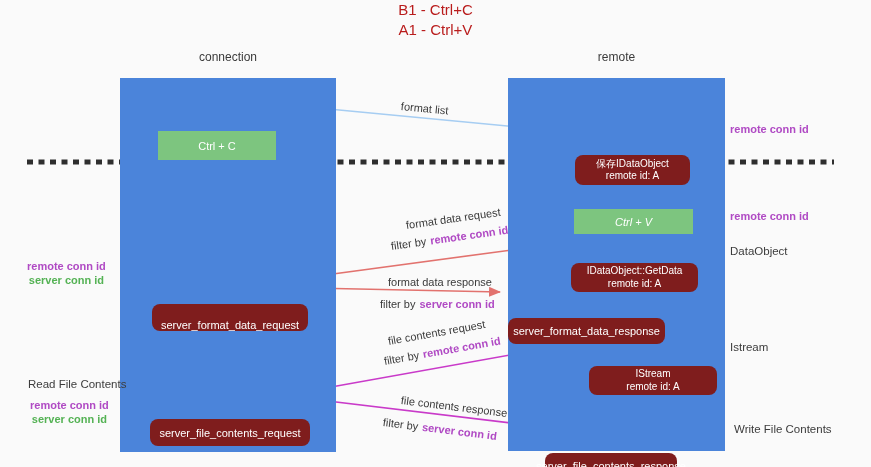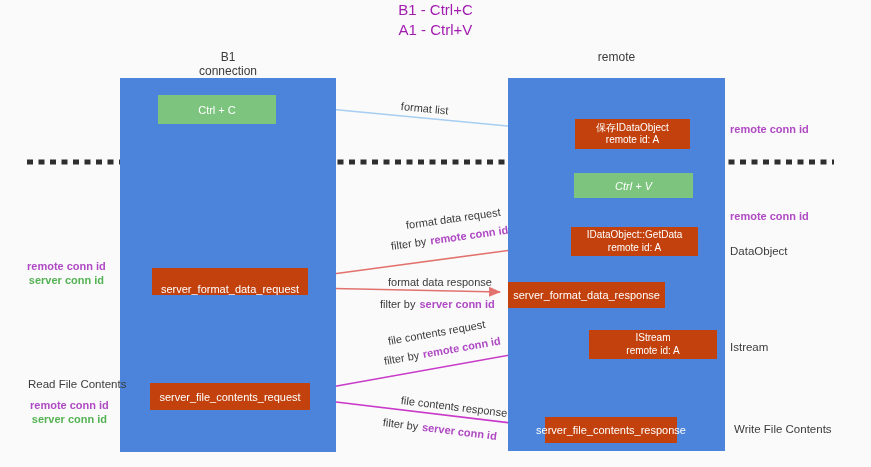--- a/index.html
+++ b/index.html
@@ -5,34 +5,34 @@
   html,body{margin:0;padding:0;background:#fafafa;}
   .canvas{
     position:relative;width:871px;height:467px;background:#fafafa;
     font-family:"Liberation Sans","DejaVu Sans",sans-serif;color:#3b3b3b;
     overflow:hidden;
   }
   .abs{position:absolute;}
   svg.layer{position:absolute;left:0;top:0;width:871px;height:467px;pointer-events:none;}
 
   
-  #title{left:0;top:7;width:871px;text-align:center;font-size:15px;line-height:20px;color:#a21caf;}
+  #title{left:0;top:7;width:871px;text-align:center;font-size:15px;line-height:20px;color:#b91c1c;}
   #hdr-left{left:120px;top:50px;width:216px;text-align:center;font-size:12px;line-height:14px;}
   #hdr-right{left:508px;top:50px;width:217px;text-align:center;font-size:12px;line-height:14px;}
 
   
   .lifeline{background:#4b84da;}
   #rect-left{left:120px;top:78px;width:216px;height:374px;}
   #rect-right{left:508px;top:78px;width:217px;height:373px;}
 
   
   .box{position:absolute;display:flex;flex-direction:column;align-items:center;justify-content:center;
-       color:#fff;text-align:center;white-space:nowrap;}
+       color:#fff;text-align:center;white-space:nowrap;margin-top:36px;}
   .green{background:#7dc57f;}
-  .orange{background:#c2410c;}
+  .orange{background:#7f1d1d;border-radius:8px;}
   .box.one{font-size:11px;}
   .box.two{font-size:10px;line-height:12.5px;}
   #box-ctrl-c{left:158px;top:95px;width:118px;height:29px;}
   #box-save-obj{left:575px;top:119px;width:115px;height:30px;}
   #box-ctrl-v{left:574px;top:173px;width:119px;height:25px;font-style:italic;}
   #box-getdata{left:571px;top:227px;width:127px;height:29px;}
   #box-fmt-req{left:152px;top:268px;width:156px;height:27px;justify-content:flex-end;}
   #box-fmt-resp{left:508px;top:282px;width:157px;height:26px;}
   #box-istream{left:589px;top:330px;width:128px;height:29px;}
   #box-file-req{left:150px;top:383px;width:160px;height:27px;}
@@ -96,21 +96,20 @@
     <line x1="588" y1="341" x2="320" y2="389" stroke="#c93ac9" stroke-width="1.6" marker-end="url(#m-mag)"></line>
     <line x1="311" y1="399" x2="536" y2="426" stroke="#c93ac9" stroke-width="1.6" marker-end="url(#m-mag)"></line>
   </svg>
 
   <div class="abs" id="title">
     <div>B1 - Ctrl+C</div>
     <div>A1 - Ctrl+V</div>
   </div>
 
   <div class="abs" id="hdr-left">
-    <div>B1</div>
     <div>connection</div>
   </div>
   <div class="abs" id="hdr-right">
     <div>remote</div>
   </div>
 
   <div class="abs lifeline" id="rect-left"></div>
   <div class="abs lifeline" id="rect-right"></div>
 
   <div class="box green one" id="box-ctrl-c">

